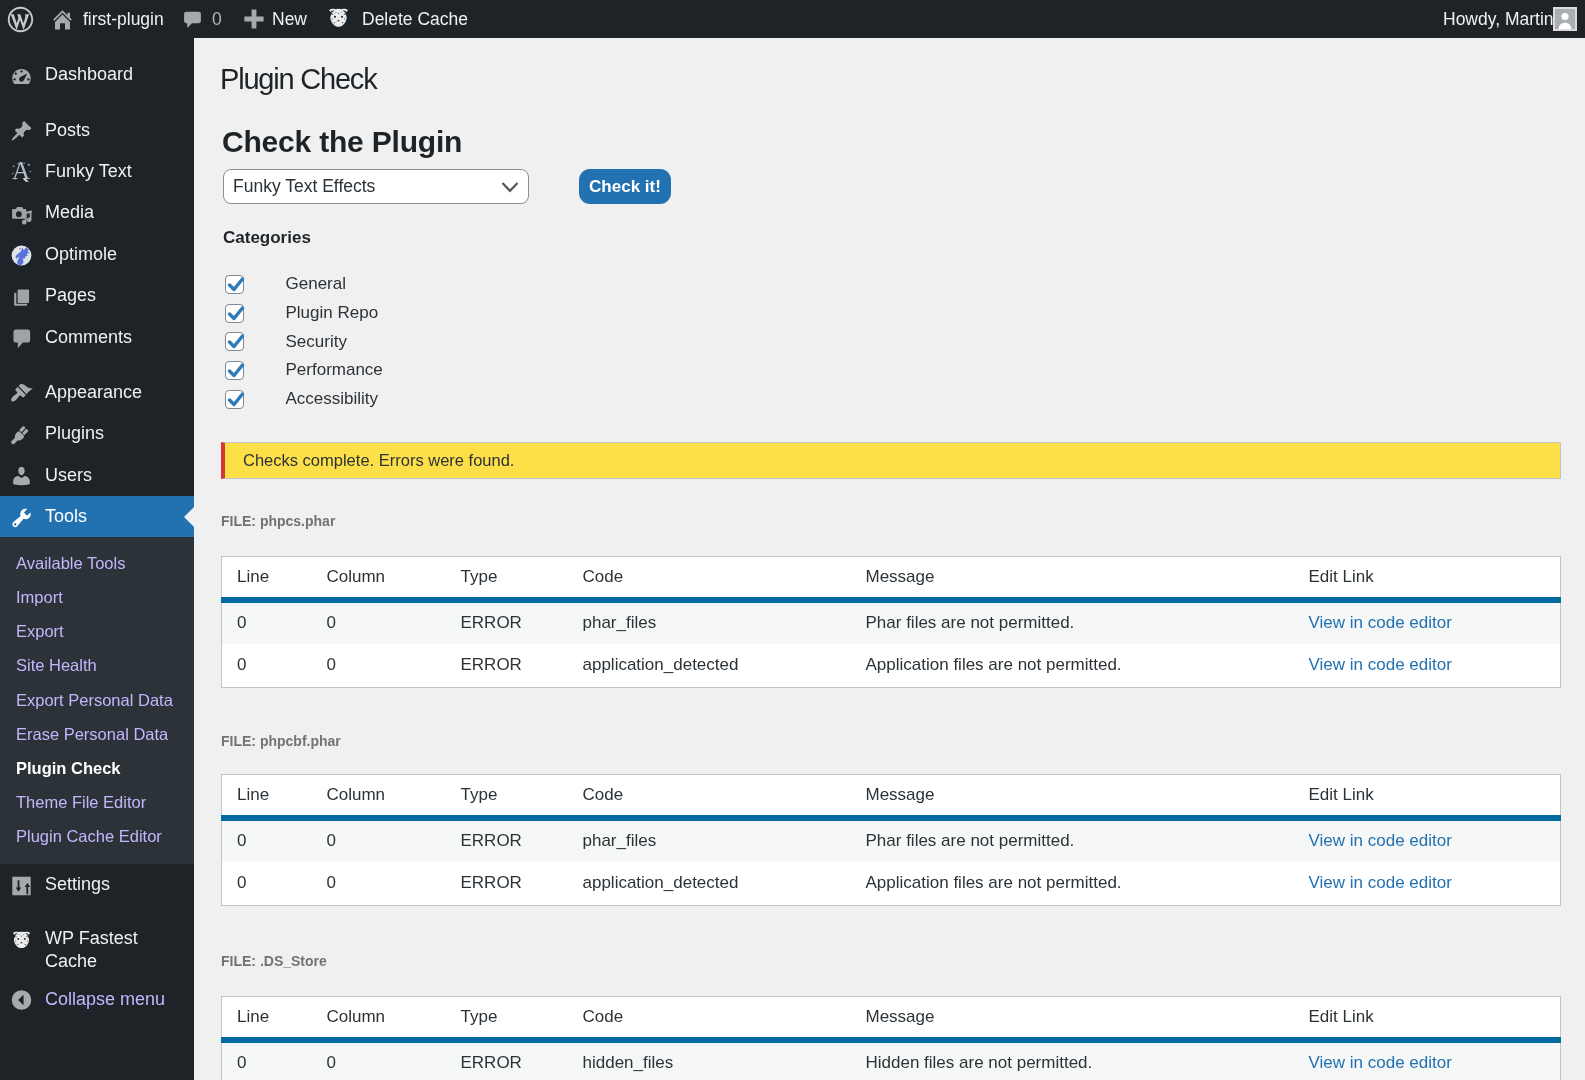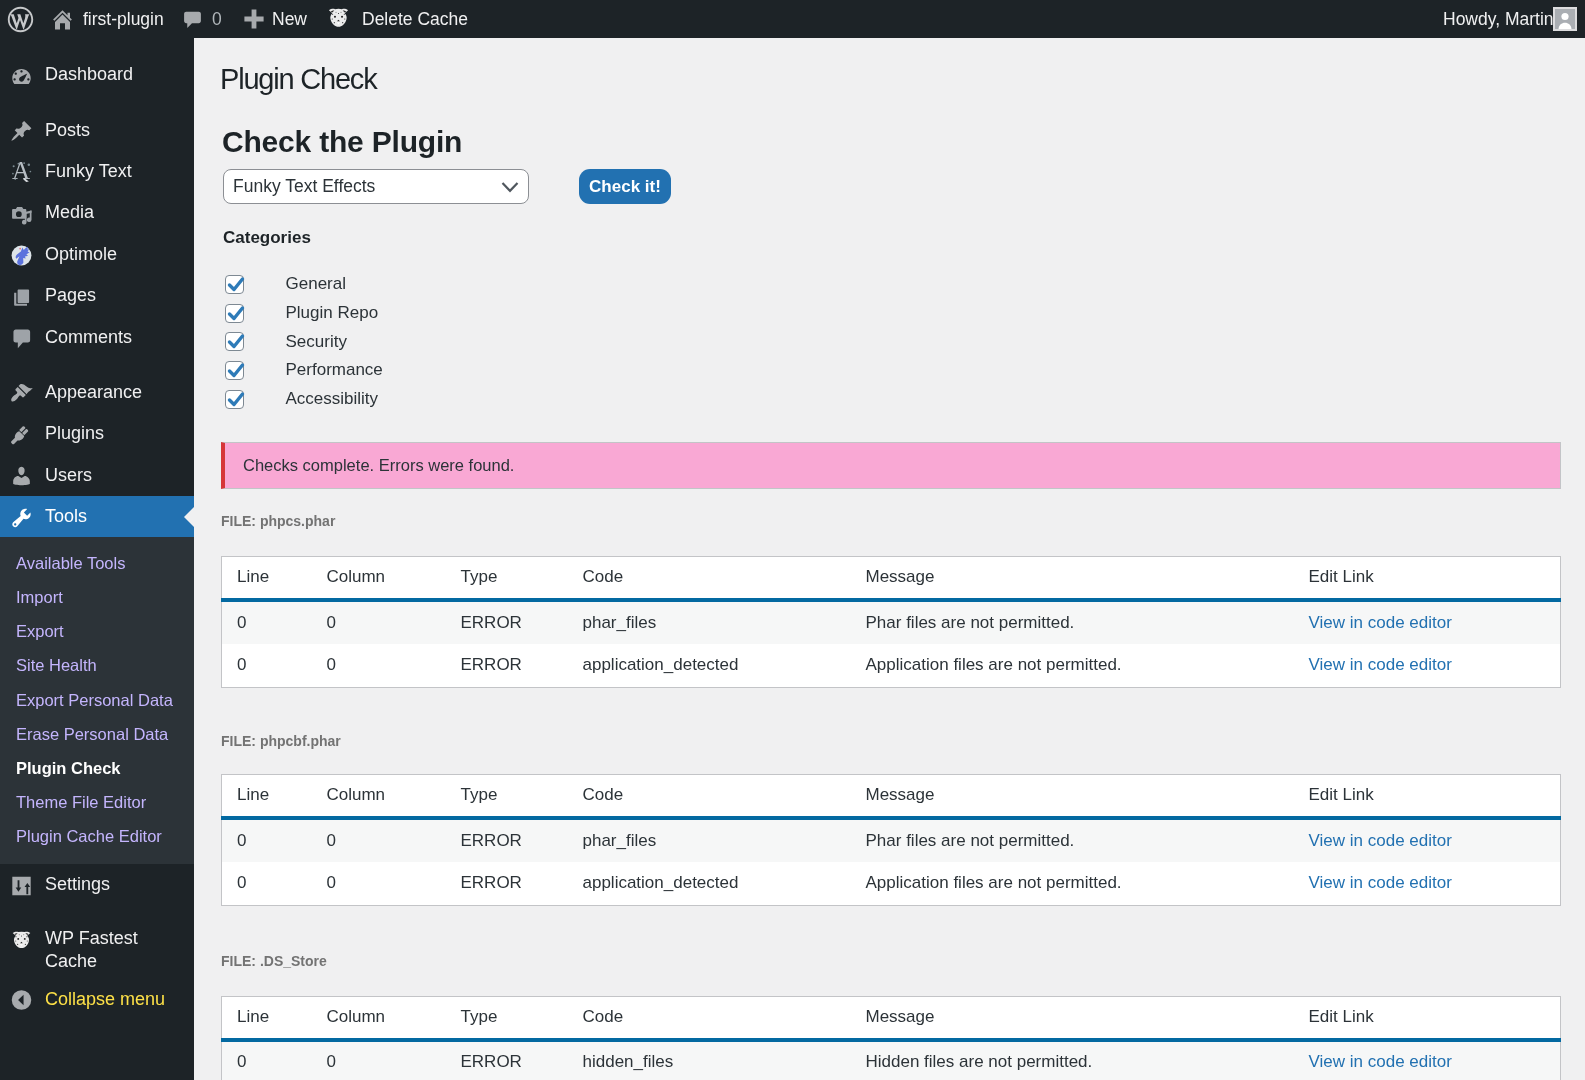--- a/index.html
+++ b/index.html
@@ -39,28 +39,28 @@
 #checkbtn { position:absolute; left:385px; top:131px; width:92px; height:35px; background:#2271b1;
   border-radius:11px; color:#fff; font-size:17px; font-weight:600; display:flex;
   align-items:center; justify-content:center; }
 h3.cats { position:absolute; left:29px; top:190px; font-size:17px; font-weight:700; color:#1d2327; }
 #catlist { position:absolute; left:31px; top:232px; }
 .catrow { display:flex; align-items:center; height:28.7px;gap:32px; }
 .cb { width:19px; height:19px; border:1.5px solid #7e8993; border-radius:4px; background:#fff;
   position:relative; margin-right:9.5px; }
 .cb svg { position:absolute; left:1px; top:0px; }
 .catrow .lbl { font-size:17px; color:#2c3338; }
-#notice { position:absolute; left:27px; top:404px; width:1340px; height:47px; background:#f9a8d4;
+#notice { position:absolute; left:27px; top:404px; width:1340px; height:37px; background:#fde047;
   border:1px solid #c3c4c7; border-left:4px solid #d63638; display:flex; align-items:center; }
 #notice span { margin-left:18px; font-size:16.5px; color:#2c3338; }
 .filelabel { position:absolute; left:27px; font-size:14px; font-weight:700; color:#737373; }
 table.results { position:absolute; left:27px; width:1340px; border-collapse:collapse;
   background:#fff; border:1px solid #c3c4c7; font-size:17px; color:#2c3338; }
 table.results th { font-weight:400; text-align:left; height:43px; padding:0 0 0 15px;
-  border-bottom:4px solid #0369a1; }
+  border-bottom:6px solid #0369a1; }
 table.results td { height:44px; padding:0 0 0 15px; }
 table.results tr.odd td { background:#f6f7f7; }
 table.results a { color:#2271b1; text-decoration:none; }
 </style>
 </head>
 <body>
 <div id="content">
   <h1 class="pagetitle">Plugin Check</h1>
   <h2 class="sub">Check the Plugin</h2>
   <div id="selectbox">Funky Text Effects
@@ -336,21 +336,21 @@
           <circle cx="6" cy="11.5" r=".55" fill="#333"></circle>
           <circle cx="18" cy="11.5" r=".55" fill="#333"></circle>
           <circle cx="8" cy="15" r=".55" fill="#333"></circle>
           <circle cx="16" cy="15" r=".55" fill="#333"></circle>
           <circle cx="12" cy="6.2" r=".55" fill="#333"></circle>
           <circle cx="9.6" cy="5" r=".45" fill="#333"></circle>
           <circle cx="14.4" cy="5" r=".45" fill="#333"></circle>
         </svg></span>
       <span class="tx mi2text" style="margin-top:22px;">WP Fastest<br>Cache</span>
     </div>
-  <div class="mi" style="height:52px; color:#fde047;">
+  <div class="mi" style="height:52px; color:#c4b5fd;">
       <span class="ic"><svg width="23" height="23" viewBox="0 0 20 20">
           <circle cx="10" cy="10" r="8.5" fill="#a7aaad"></circle>
           <path fill="#1d2327" d="M11.8 5.5L7 10l4.8 4.5z"></path>
         </svg></span>
       <span class="tx">Collapse menu</span>
     </div>
 </div>
 
 <div id="adminbar">
   <div class="item" style="left:7px;">

